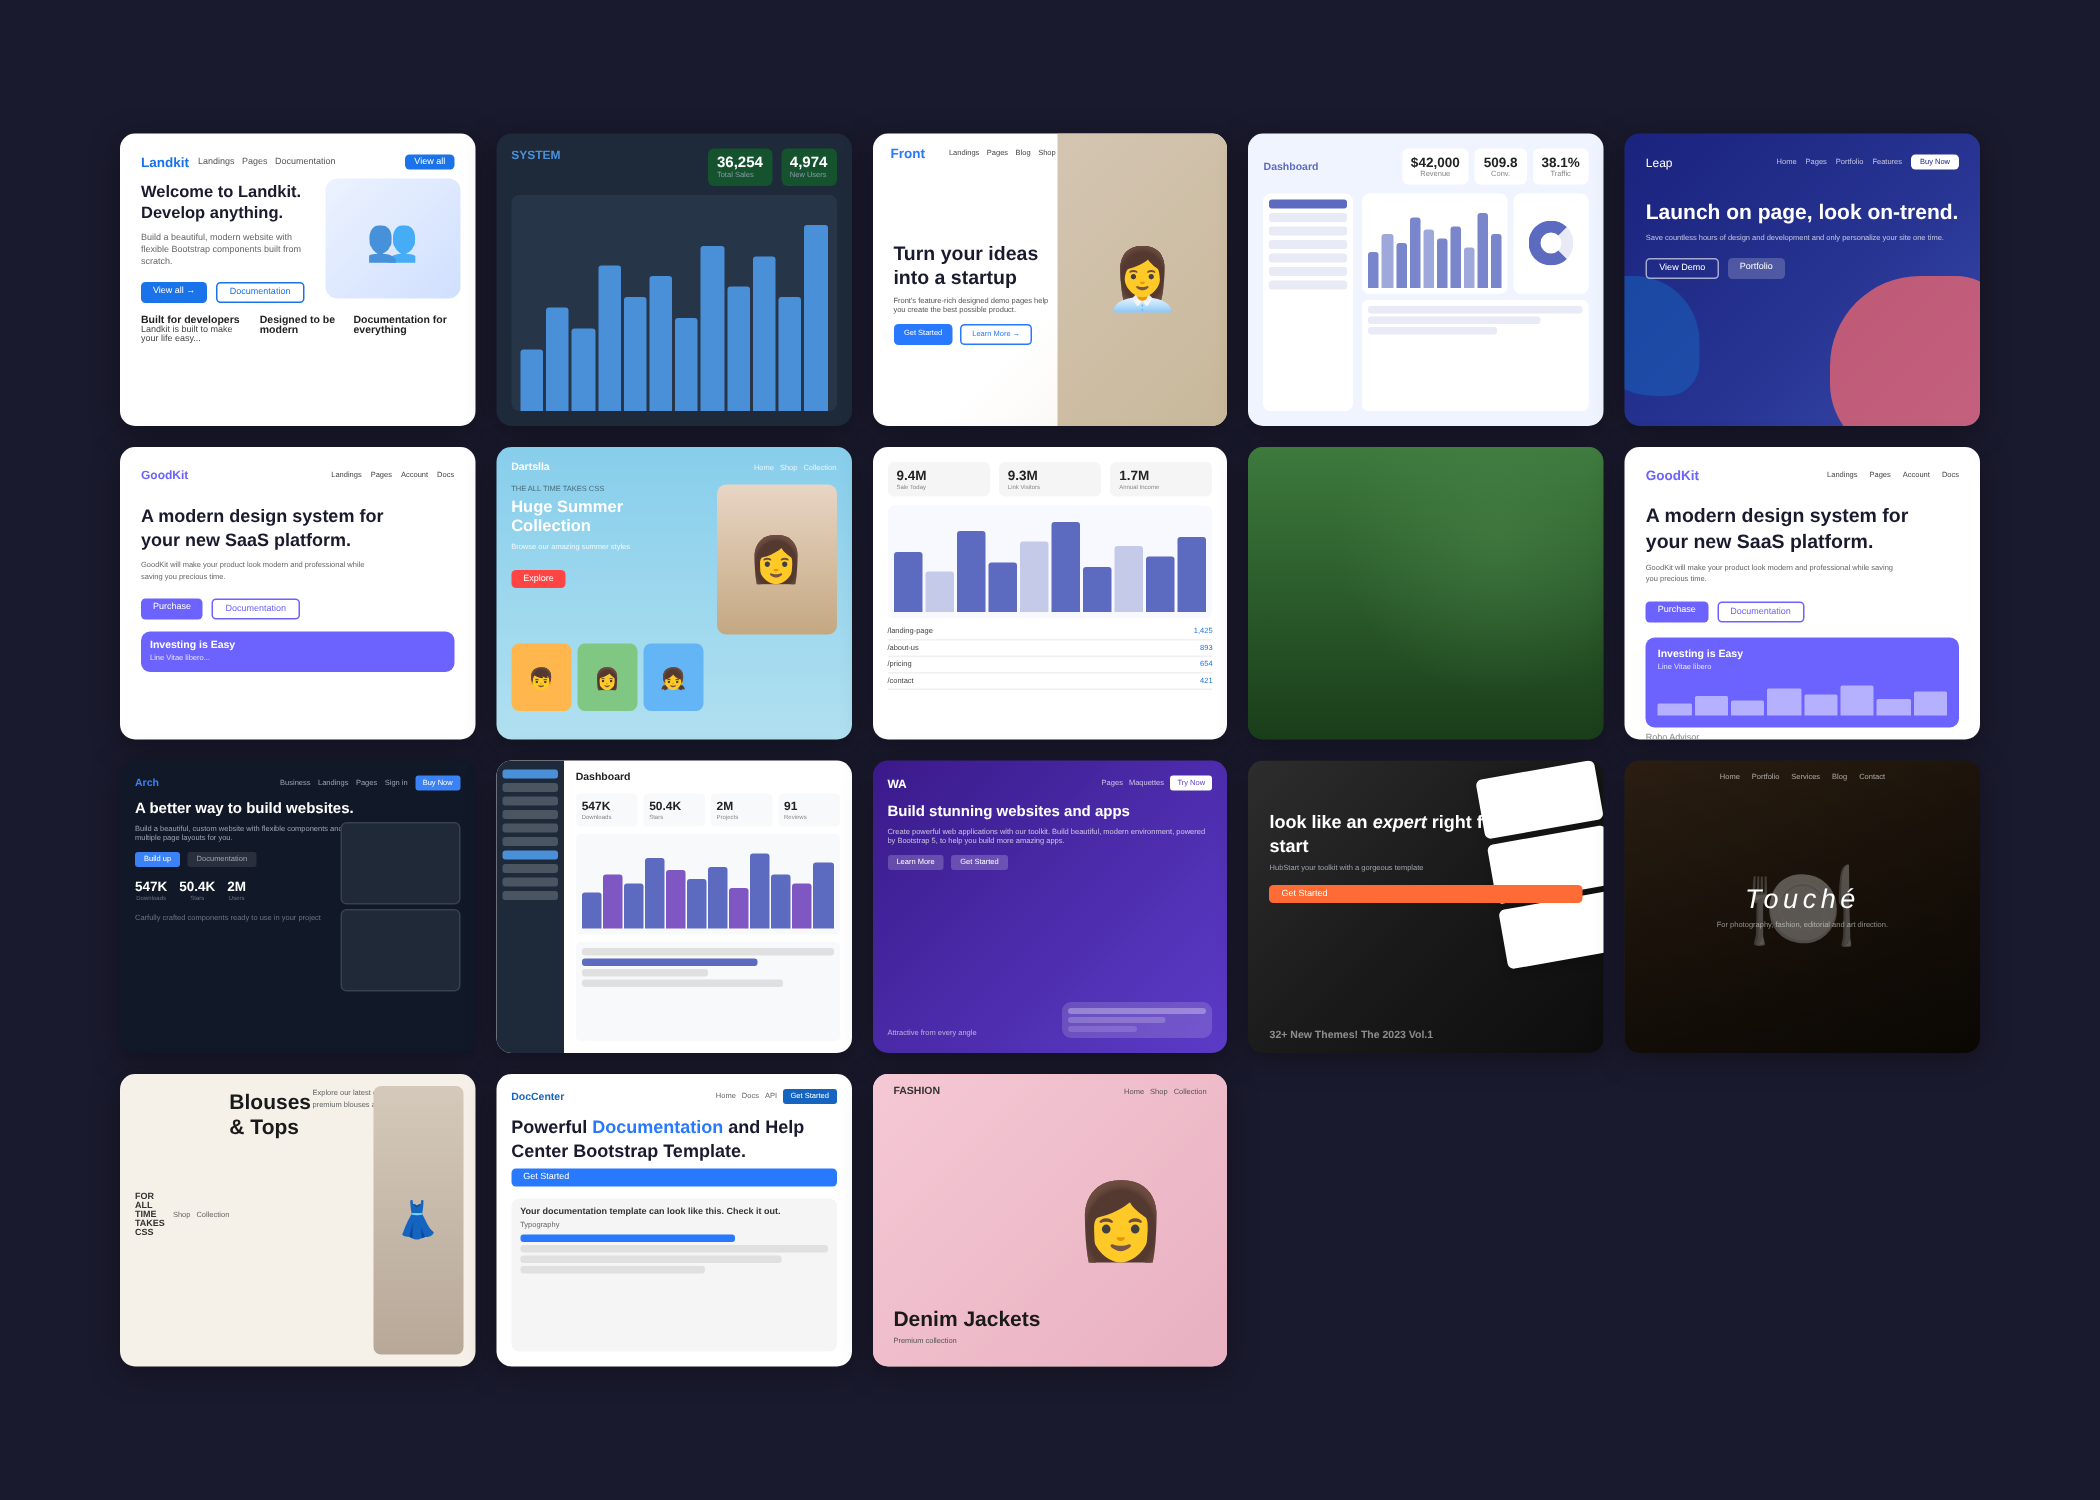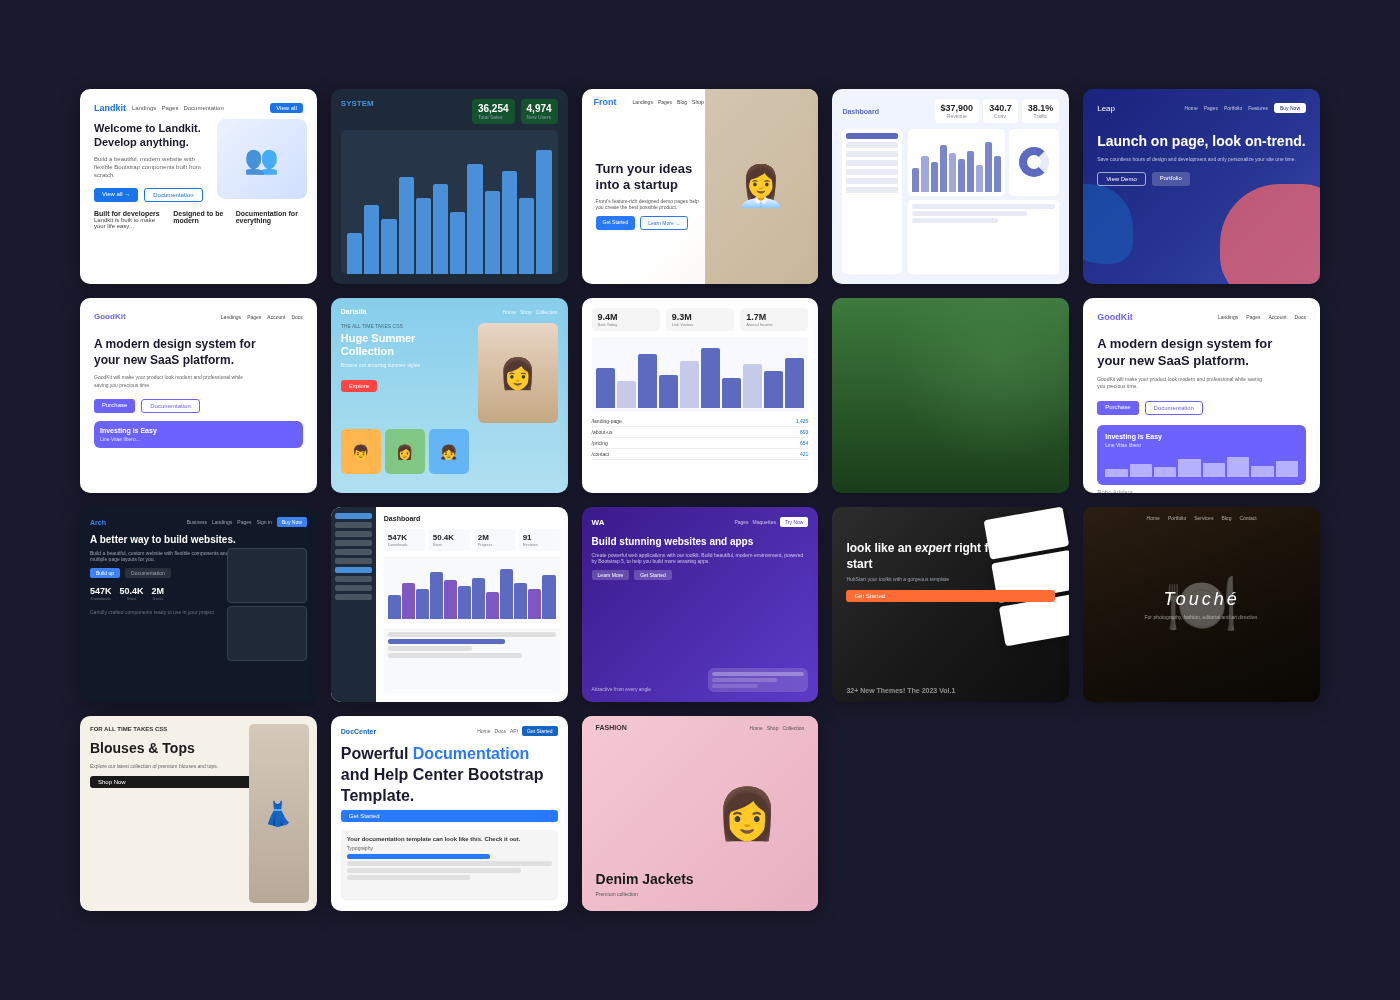--- a/index.html
+++ b/index.html
@@ -580,21 +580,21 @@
     .card-touche .tc-food {
       position: absolute; top: 0; left: 0; right: 0; bottom: 0;
       display: flex; align-items: center; justify-content: center;
       font-size: 60px; opacity: 0.3;
     }
 
     .card-blouses {
       background: #f5f0e8;
       padding: 10px;
       display: flex;
-      flex-direction: column;
+      flex-direction: row;
     }
     .card-blouses .bl-nav {
       display: flex; align-items: center; gap: 4px; margin-bottom: 8px;
     }
     .card-blouses .bl-logo { font-size: 6px; font-weight: 700; color: #333; margin-right: auto; }
     .card-blouses .bl-nav-item { font-size: 5px; color: #666; }
     .card-blouses .bl-title {
       font-size: 14px; font-weight: 700; color: #1a1a1a; line-height: 1.2;
       margin-bottom: 6px;
     }
@@ -620,21 +620,21 @@
     }
     .card-docs .doc-nav {
       display: flex; align-items: center; gap: 4px; margin-bottom: 8px;
     }
     .card-docs .doc-logo { font-size: 7px; font-weight: 700; color: #1565c0; margin-right: auto; }
     .card-docs .doc-nav-item { font-size: 5px; color: #666; }
     .card-docs .doc-cta {
       background: #1565c0; color: #fff; font-size: 5px; padding: 2px 5px; border-radius: 2px;
     }
     .card-docs .doc-title {
-      font-size: 16px; font-weight: 700; color: #1a1a2e; line-height: 1.3; margin-bottom: 4px;
+      font-size: 12px; font-weight: 700; color: #1a1a2e; line-height: 1.3; margin-bottom: 4px;
     }
     .card-docs .doc-title span { color: #2979ff; }
     .card-docs .doc-btn {
       background: #2979ff; color: #fff; font-size: 6px;
       padding: 3px 8px; border-radius: 3px; display: inline-block; margin-bottom: 8px;
     }
     .card-docs .doc-screen {
       background: #f5f5f5; border-radius: 5px; padding: 6px; flex: 1;
     }
     .card-docs .doc-screen-title { font-size: 6px; font-weight: 700; color: #333; margin-bottom: 3px; }
@@ -758,25 +758,25 @@
         <span class="cta-outline">Learn More →</span>
       </div>
     </div>
     <div class="photo"></div>
   </div>
 
   <div class="card card-dashboard-white">
     <div class="dw-top">
       <span class="dw-logo">Dashboard</span>
       <div class="dw-stat">
-        <div class="dw-num">$37,900</div>
+        <div class="dw-num">$42,000</div>
         <div class="dw-label">Revenue</div>
       </div>
       <div class="dw-stat">
-        <div class="dw-num">340.7</div>
+        <div class="dw-num">509.8</div>
         <div class="dw-label">Conv.</div>
       </div>
       <div class="dw-stat">
         <div class="dw-num">38.1%</div>
         <div class="dw-label">Traffic</div>
       </div>
     </div>
     <div class="dw-body">
       <div class="dw-sidebar">
         <div class="dw-sidebar-item" style="background:#5c6bc0;"></div>

